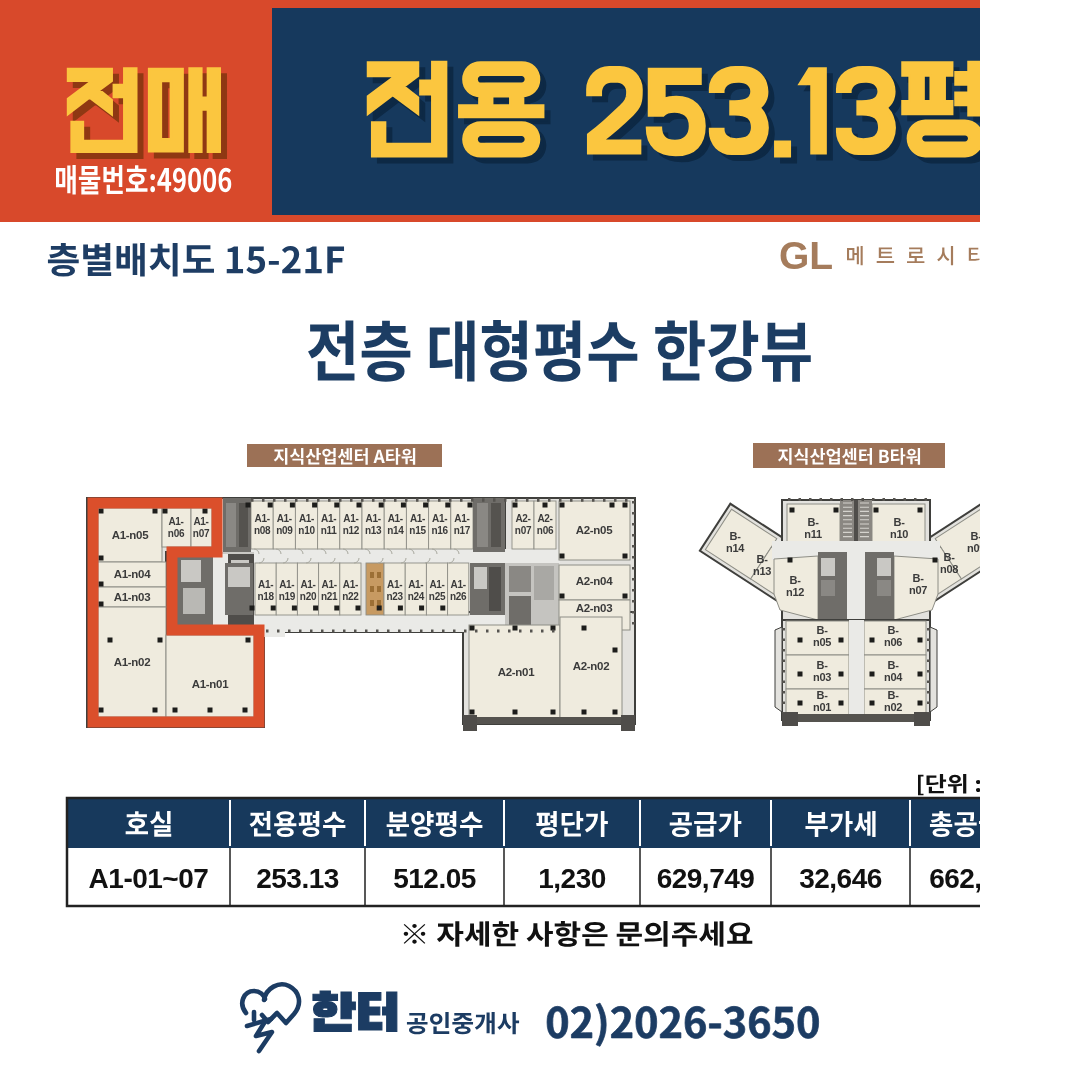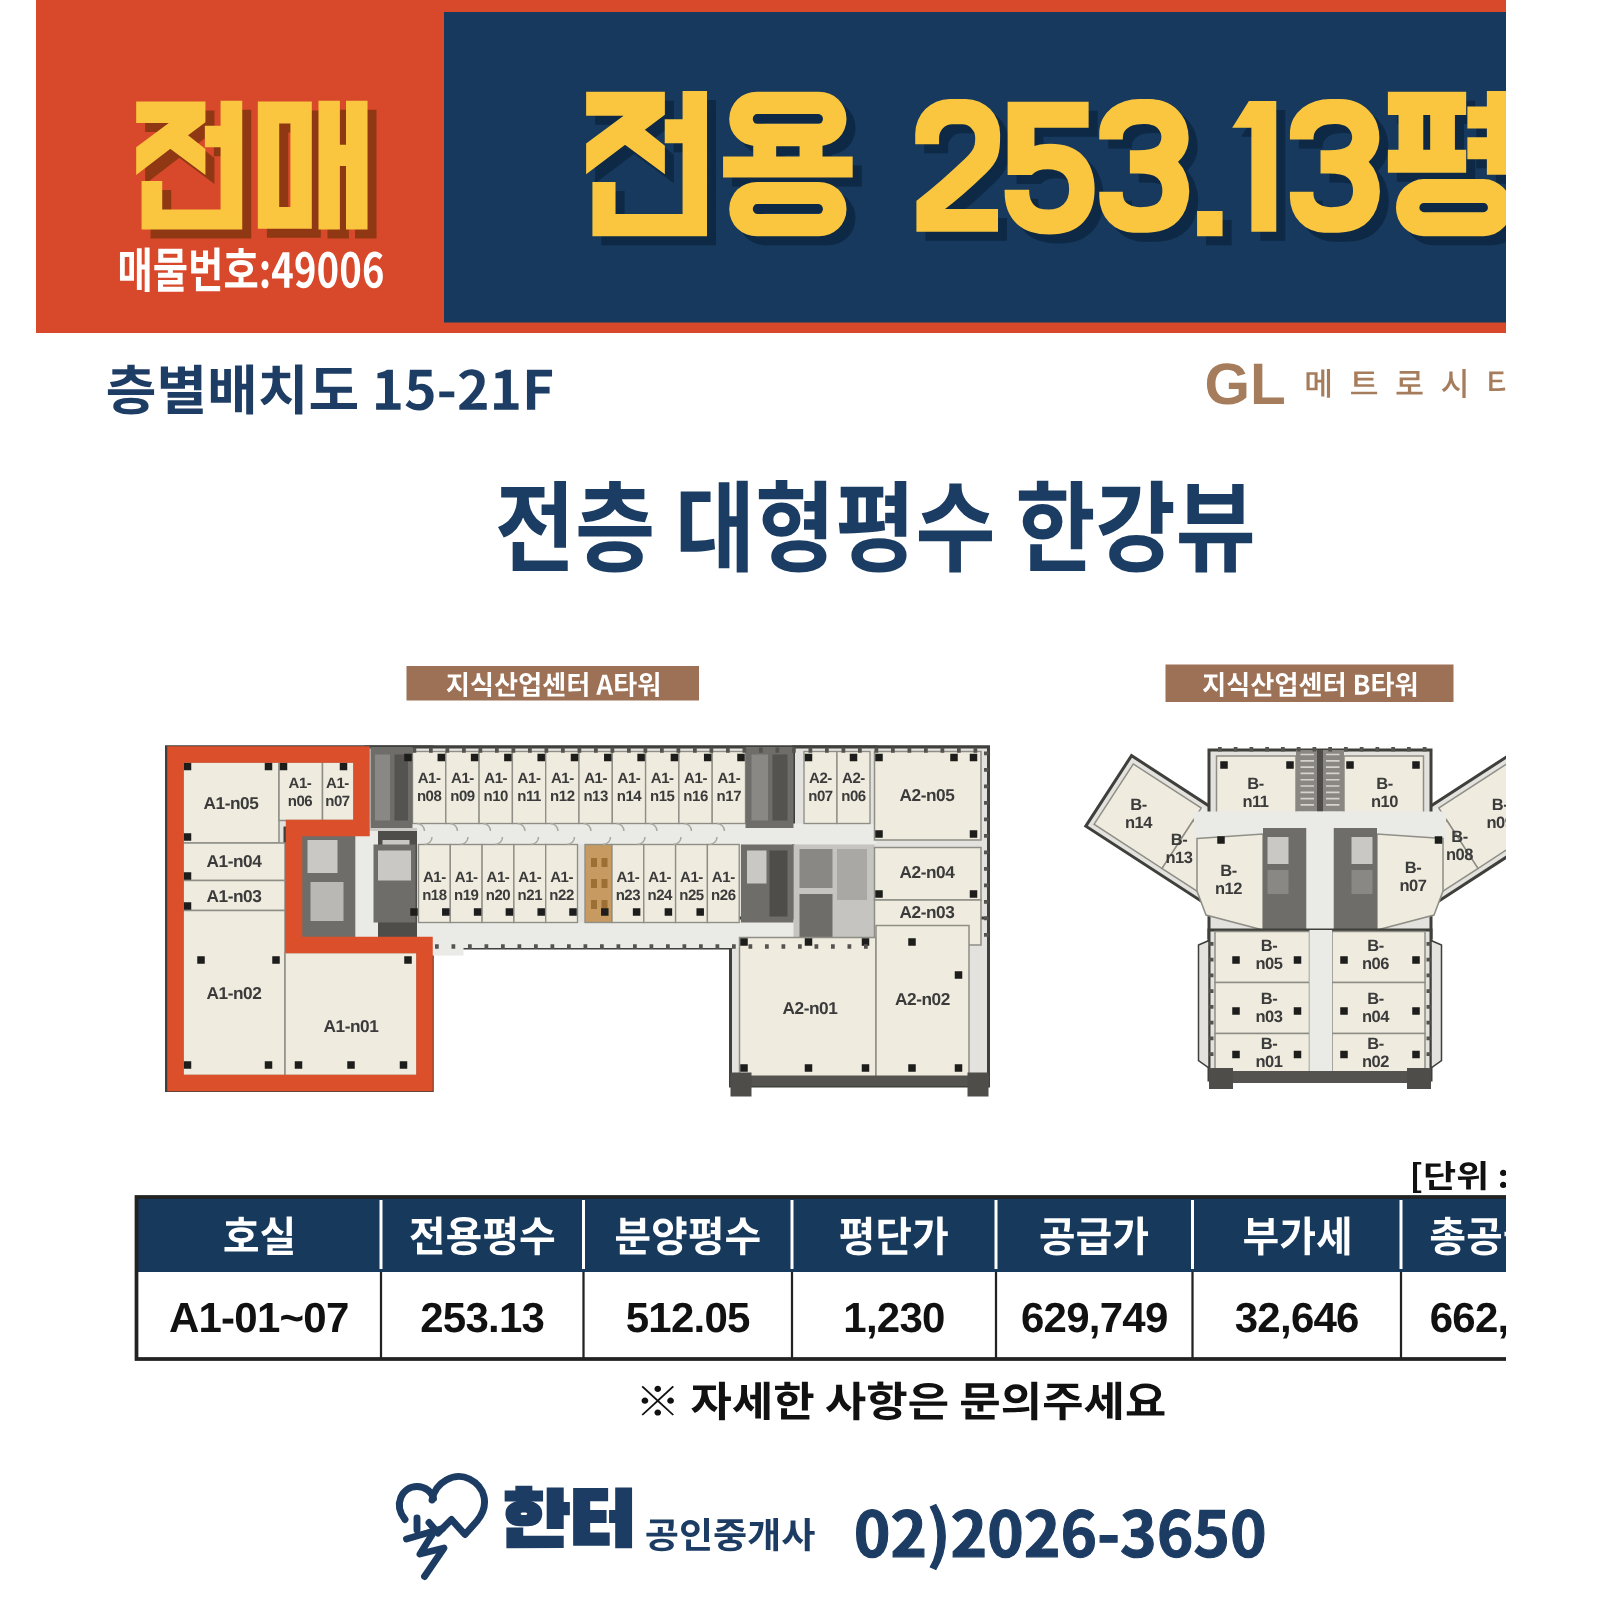--- a/index.html
+++ b/index.html
@@ -1,16 +1,16 @@
 <!DOCTYPE html>
 <html><head>
 <meta charset="utf-8">
 <style>
 html,body{margin:0;padding:0;background:#fff;}
-.page{position:relative;width:980px;height:1080px;overflow:hidden;padding-left:24px;}
+.page{position:relative;width:980px;height:1080px;overflow:hidden;}
 svg{display:block;}
 </style>
 </head>
 <body>
 <div class="page">
 <svg width="1080" height="1080" viewBox="0 0 1080 1080" xmlns="http://www.w3.org/2000/svg">
 
 <rect x="0" y="0" width="1080" height="1080" fill="#ffffff"></rect>
 
 <rect x="0" y="0" width="1080" height="222" fill="#D8492B"></rect>

